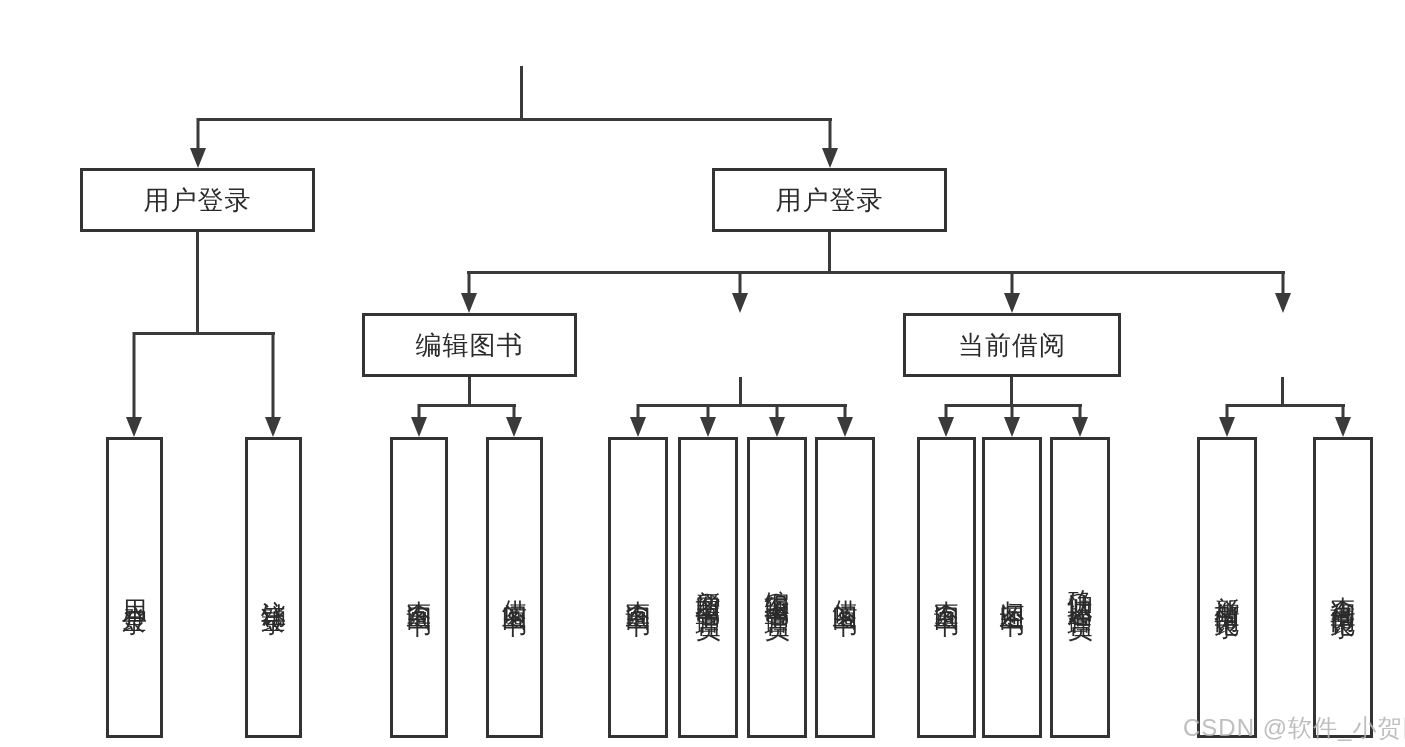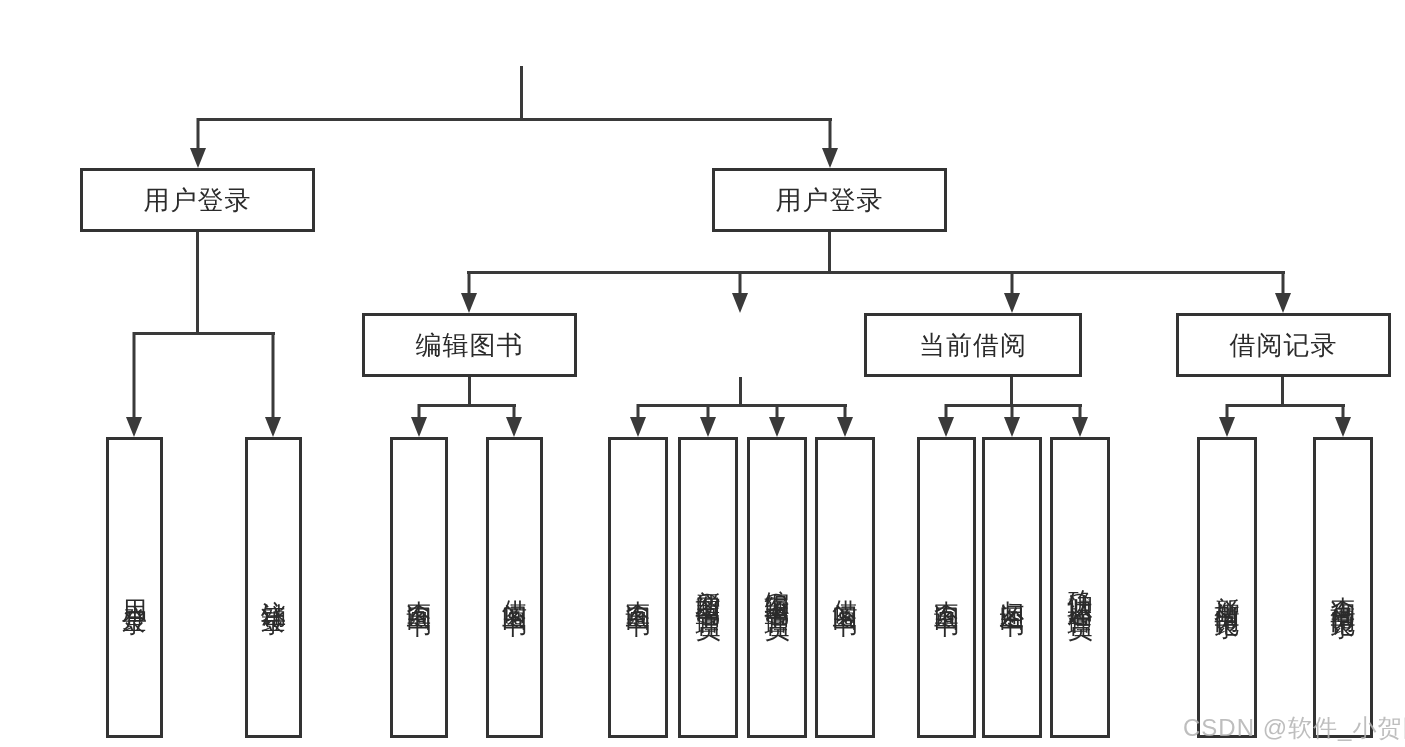--- a/index.html
+++ b/index.html
@@ -94,25 +94,22 @@
   <div class="vline" style="left:828px;top:232px;height:42px"></div>
   <div class="hline" style="left:467px;top:271px;width:818px"></div>
   <div class="arrow" style="left:461px;top:271px;height:42px"></div>
   <div class="arrow" style="left:732px;top:271px;height:42px"></div>
   <div class="arrow" style="left:1004px;top:271px;height:42px"></div>
   <div class="arrow" style="left:1275px;top:271px;height:42px"></div>
 
   <div class="box" style="left:362px;top:313px;width:215px;height:64px">
     <span>编辑图书</span>
   </div>
-  <div class="box" style="left:864px;top:313px;width:218px;height:64px">
+  <div class="box" style="left:903px;top:313px;width:218px;height:64px">
     <span>当前借阅</span>
-  </div>
-  <div class="box" style="left:1176px;top:313px;width:215px;height:64px">
-    <span>借阅记录</span>
   </div>
 
   <div class="vline" style="left:468px;top:377px;height:29px"></div>
   <div class="hline" style="left:418px;top:404px;width:98px"></div>
   <div class="arrow" style="left:411px;top:404px;height:33px"></div>
   <div class="arrow" style="left:506px;top:404px;height:33px"></div>
 
   <div class="vline" style="left:739px;top:377px;height:29px"></div>
   <div class="hline" style="left:637px;top:404px;width:210px"></div>
   <div class="arrow" style="left:630px;top:404px;height:33px"></div>

